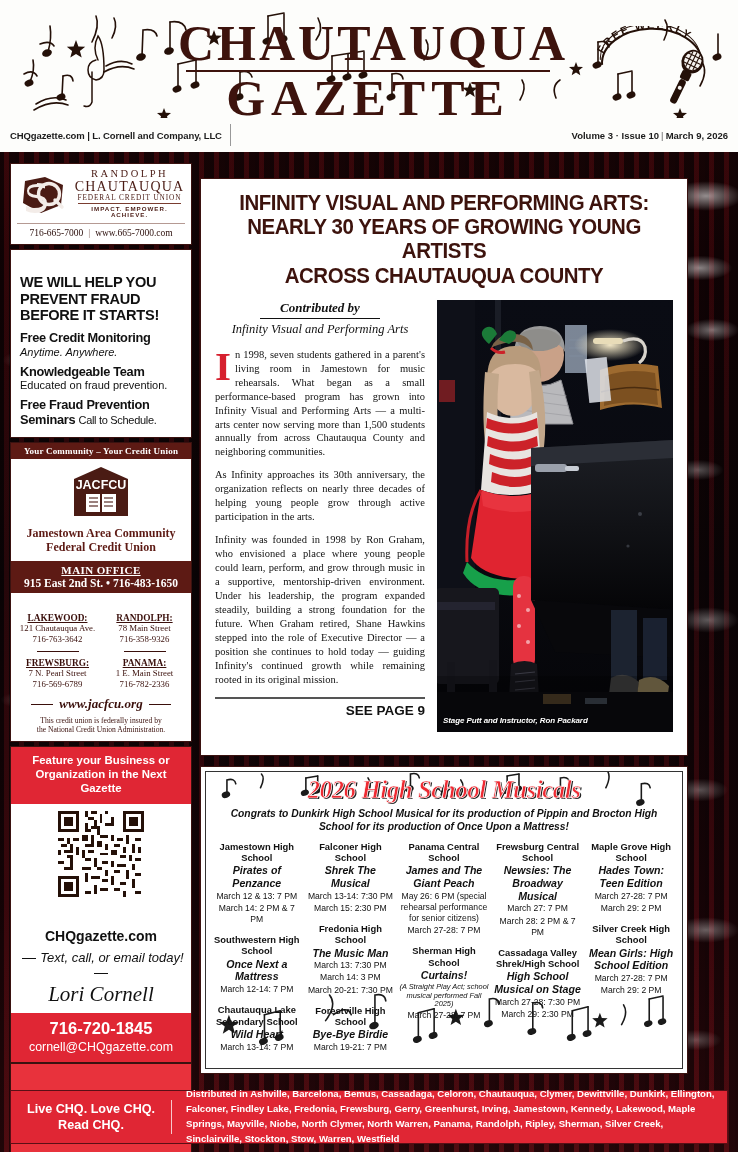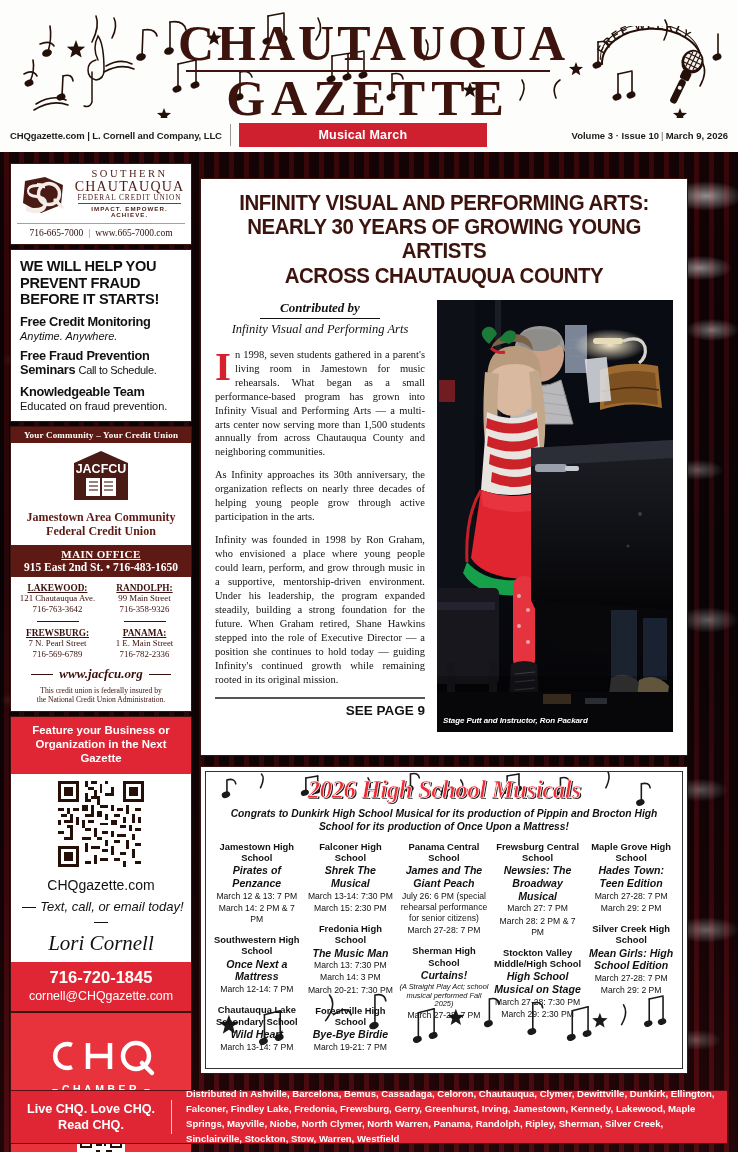--- a/index.html
+++ b/index.html
@@ -93,21 +93,21 @@
   .sc-tag { font-size: 6.2px; font-weight: bold; color: #4a1b14; letter-spacing: 1px; }
   .sc-phone {
     text-align: center; font-family: "Liberation Serif", serif;
     font-size: 9.5px; color: #2a0d0a; margin-top: 5px; padding-top: 4px;
     border-top: 1px solid #b59a93;
   }
   .sc-phone .bar { color: #8a6a62; padding: 0 5px; }
 
   
   .fraud { padding: 8px 9px 9px; }
-  .fraud h3 { font-size: 14.6px; font-weight: bold; color: #111; line-height: 1.14; letter-spacing: -0.3px; }
+  .fraud h3 { font-size: 14.6px; font-weight: bold; color: #111; line-height: 1.14; letter-spacing: -0.3px; margin-top: 16px; }
   .fraud .grp { margin-top: 7px; }
   .fraud .b { font-size: 12.8px; font-weight: bold; color: #111; line-height: 1.15; letter-spacing: -0.3px; }
   .fraud .i { font-size: 11px; font-style: italic; color: #111; }
   .fraud .n { font-size: 11px; color: #111; }
   .fraud .inl { font-size: 11px; color: #111; font-weight: normal; font-style: normal; }
 
   
   .jac-strip {
     background: #5d1a14; color: #fff; text-align: center;
     font-family: "Liberation Serif", serif; font-size: 9px;
@@ -117,21 +117,21 @@
   .jac-logo { width: 66px; height: 56px; margin: 0 auto 4px; position: relative; }
   .jac-name { font-family: "Liberation Serif", serif; font-size: 12px; font-weight: bold; color: #5d1a14; line-height: 1.2; }
   .jac-main {
     background: #5d1a14; color: #fff; text-align: center; padding: 3px 0 4px;
     font-family: "Liberation Serif", serif; font-weight: bold;
   }
   .jac-main .t1 { font-size: 11px; text-decoration: underline; letter-spacing: .4px; }
   .jac-main .t2 { font-size: 11.5px; margin-top: 1px; }
   .jac-branches {
     background: #fff; display: grid; grid-template-columns: 1fr 1fr;
-    gap: 2px 4px; padding: 6px 5px 2px; font-family: "Liberation Serif", serif;
+    gap: 2px 4px; padding: 20px 5px 2px; font-family: "Liberation Serif", serif;
     color: #3a0f0b; text-align: center;
   }
   .br-h { font-size: 9.3px; font-weight: bold; text-decoration: underline; }
   .br-l { font-size: 8.8px; line-height: 1.25; }
   .br-divider { grid-column: 1 / -1; display: grid; grid-template-columns: 1fr 1fr; gap: 4px; }
   .br-divider span { height: 1px; background: #3a0f0b; width: 42px; margin: 4px auto; display: block; }
   .jac-url {
     background: #fff; text-align: center; padding: 4px 0 2px;
     font-family: "Liberation Serif", serif; font-style: italic; font-weight: bold;
     font-size: 13px; color: #3a0f0b; position: relative;
@@ -143,21 +143,21 @@
   }
 
   
   .feat { background: #e02634; border: 1px solid #3a1210; }
   .feat-h {
     color: #fff; font-size: 11.4px; font-weight: bold; text-align: center;
     padding: 7px 8px 8px; line-height: 1.22;
   }
   .feat-white { background: #fff; padding: 7px 0 6px; text-align: center; }
   .feat-qr { width: 86px; height: 86px; margin: 0 auto 6px; }
-  .feat-site { font-size: 14px; font-weight: normal; color: #111; }
+  .feat-site { font-size: 14px; font-weight: bold; color: #111; margin-top: 21px; }
   .feat-text { font-size: 13px; font-style: italic; color: #111; margin-top: 6px; }
   .feat-text .ln { display: inline-block; width: 14px; height: 1px; background: #111; vertical-align: middle; margin: 0 4px; }
   .feat-sig { font-family: "Liberation Serif", serif; font-style: italic; font-size: 21px; color: #111; margin-top: 2px; }
   .feat-foot { text-align: center; padding: 6px 0 8px; }
   .feat-phone { color: #fff; font-size: 16.5px; font-weight: bold; }
   .feat-mail { color: #fff; font-size: 12.4px; margin-top: 2px; }
 
   
   .cham { background: #e8323c; border: 1px solid #3a1210; text-align: center; padding: 14px 0 12px; }
   .cham-h { color: #fff; font-size: 17px; font-weight: bold; letter-spacing: .4px; }
@@ -357,63 +357,62 @@
         <rect x="30" y="27" width="10" height="9" rx="2" fill="#241008"></rect>
         <rect x="31.5" y="36" width="7" height="26" rx="3" fill="#241008"></rect>
         <circle cx="35" cy="45" r="2" fill="#f6f3ef"></circle>
       </g>
     </svg>
   </div>
 
   <div class="infobar">
     <div class="infobar-left">CHQgazette.com  |  L. Cornell and Company, LLC</div>
     <div class="infobar-sep"></div>
-    <div class="infobar-badge">Musical March</div>
     <div class="infobar-right">
       <span>Volume 3  ·  Issue 10</span><span class="vbar">|</span><span>March 9, 2026</span>
     </div>
   </div>
 
   <div class="rail">
 
     <div class="ad scfcu">
       <div class="scfcu-top">
         <div class="sc-mark">
           <svg width="52" height="42" viewBox="0 0 52 42">
             <path d="M8 8 L28 4 L46 12 L44 32 L24 40 L6 30 Z" fill="#4a1b14"></path>
             <path d="M20 11 q-10 0 -10 7 0 6 9 7 8 1 8 5 0 5 -10 5 -5 0 -8 -2 l0 5 q4 2 9 2 12 0 12 -10 0 -7 -10 -8 -8 -1 -8 -4 0 -4 9 -4 4 0 7 1.5 l0 -4.5 q-4 -1 -8 -1z" fill="#f3ece8"></path>
             <circle cx="32" cy="21" r="10.5" fill="none" stroke="#f3ece8" stroke-width="3.4"></circle>
             <path d="M38 27 l7 7" stroke="#f3ece8" stroke-width="3.4" stroke-linecap="round"></path>
           </svg>
         </div>
         <div class="scfcu-words">
-          <div class="sc-w1">SOUTHERN</div>
+          <div class="sc-w1">RANDOLPH</div>
           <div class="sc-w2">CHAUTAUQUA</div>
           <div class="sc-w3">FEDERAL CREDIT UNION</div>
           <div class="sc-hr"></div>
           <div class="sc-tag">IMPACT. EMPOWER. ACHIEVE.</div>
         </div>
       </div>
       <div class="sc-phone">
         <span>716-665-7000</span><span class="bar">|</span><span>www.665-7000.com</span>
       </div>
     </div>
 
     <div class="ad fraud">
       <h3>WE WILL HELP YOU PREVENT FRAUD BEFORE IT STARTS!</h3>
       <div class="grp">
         <div class="b">Free Credit Monitoring</div>
         <div class="i">Anytime. Anywhere.</div>
       </div>
       <div class="grp">
-        <div class="b"><span>Free Fraud Prevention Seminars</span> <span class="inl">Call to Schedule.</span></div>
-      </div>
-      <div class="grp">
         <div class="b">Knowledgeable Team</div>
         <div class="n">Educated on fraud prevention.</div>
+      </div>
+      <div class="grp">
+        <div class="b"><span>Free Fraud Prevention Seminars</span> <span class="inl">Call to Schedule.</span></div>
       </div>
     </div>
 
     <div class="ad" style="padding:0">
       <div class="jac-strip">Your Community – Your Credit Union</div>
       <div class="jac-body">
         <div class="jac-logo">
           <svg width="66" height="56" viewBox="0 0 66 56">
             <path d="M33 1 L60 13 L60 50 L6 50 L6 13 Z" fill="#4a1b14"></path>
             <text x="33" y="23" text-anchor="middle" font-family="Liberation Sans, sans-serif" font-size="12.5" font-weight="bold" fill="#fff">JACFCU</text>
@@ -436,21 +435,21 @@
         <div class="t2">915 East 2nd St. • 716-483-1650</div>
       </div>
       <div class="jac-branches">
         <div>
           <div class="br-h">LAKEWOOD:</div>
           <div class="br-l">121 Chautauqua Ave.</div>
           <div class="br-l">716-763-3642</div>
         </div>
         <div>
           <div class="br-h">RANDOLPH:</div>
-          <div class="br-l">99 Main Street</div>
+          <div class="br-l">78 Main Street</div>
           <div class="br-l">716-358-9326</div>
         </div>
         <div class="br-divider">
             <span></span>
             <span></span>
           </div>
         <div>
           <div class="br-h">FREWSBURG:</div>
           <div class="br-l">7 N. Pearl Street</div>
           <div class="br-l">716-569-6789</div>
@@ -843,40 +842,40 @@
             <div class="e-school">Forestville High School</div>
             <div class="e-show">Bye-Bye Birdie</div>
             <div class="e-date">March 19-21: 7 PM</div>
           </div>
         </div>
 
         <div class="mus-col">
           <div class="entry">
             <div class="e-school">Panama Central School</div>
             <div class="e-show">James and The Giant Peach</div>
-            <div class="e-date">July 26: 6 PM (special rehearsal performance for senior citizens)</div>
+            <div class="e-date">May 26: 6 PM (special rehearsal performance for senior citizens)</div>
             <div class="e-date">March 27-28: 7 PM</div>
           </div>
           <div class="entry">
             <div class="e-school">Sherman High School</div>
             <div class="e-show">Curtains!</div>
             <div class="e-note">(A Straight Play Act; school musical performed Fall 2025)</div>
             <div class="e-date">March 27-28: 7 PM</div>
           </div>
         </div>
 
         <div class="mus-col">
           <div class="entry">
             <div class="e-school">Frewsburg Central School</div>
             <div class="e-show">Newsies: The Broadway Musical</div>
             <div class="e-date">March 27: 7 PM</div>
             <div class="e-date">March 28: 2 PM &amp; 7 PM</div>
           </div>
           <div class="entry">
-            <div class="e-school">Stockton Valley Middle/High School</div>
+            <div class="e-school">Cassadaga Valley Shrek/High School</div>
             <div class="e-show">High School Musical on Stage</div>
             <div class="e-date">March 27-28: 7:30 PM</div>
             <div class="e-date">March 29: 2:30 PM</div>
           </div>
         </div>
 
         <div class="mus-col">
           <div class="entry">
             <div class="e-school">Maple Grove High School</div>
             <div class="e-show">Hades Town: Teen Edition</div>

